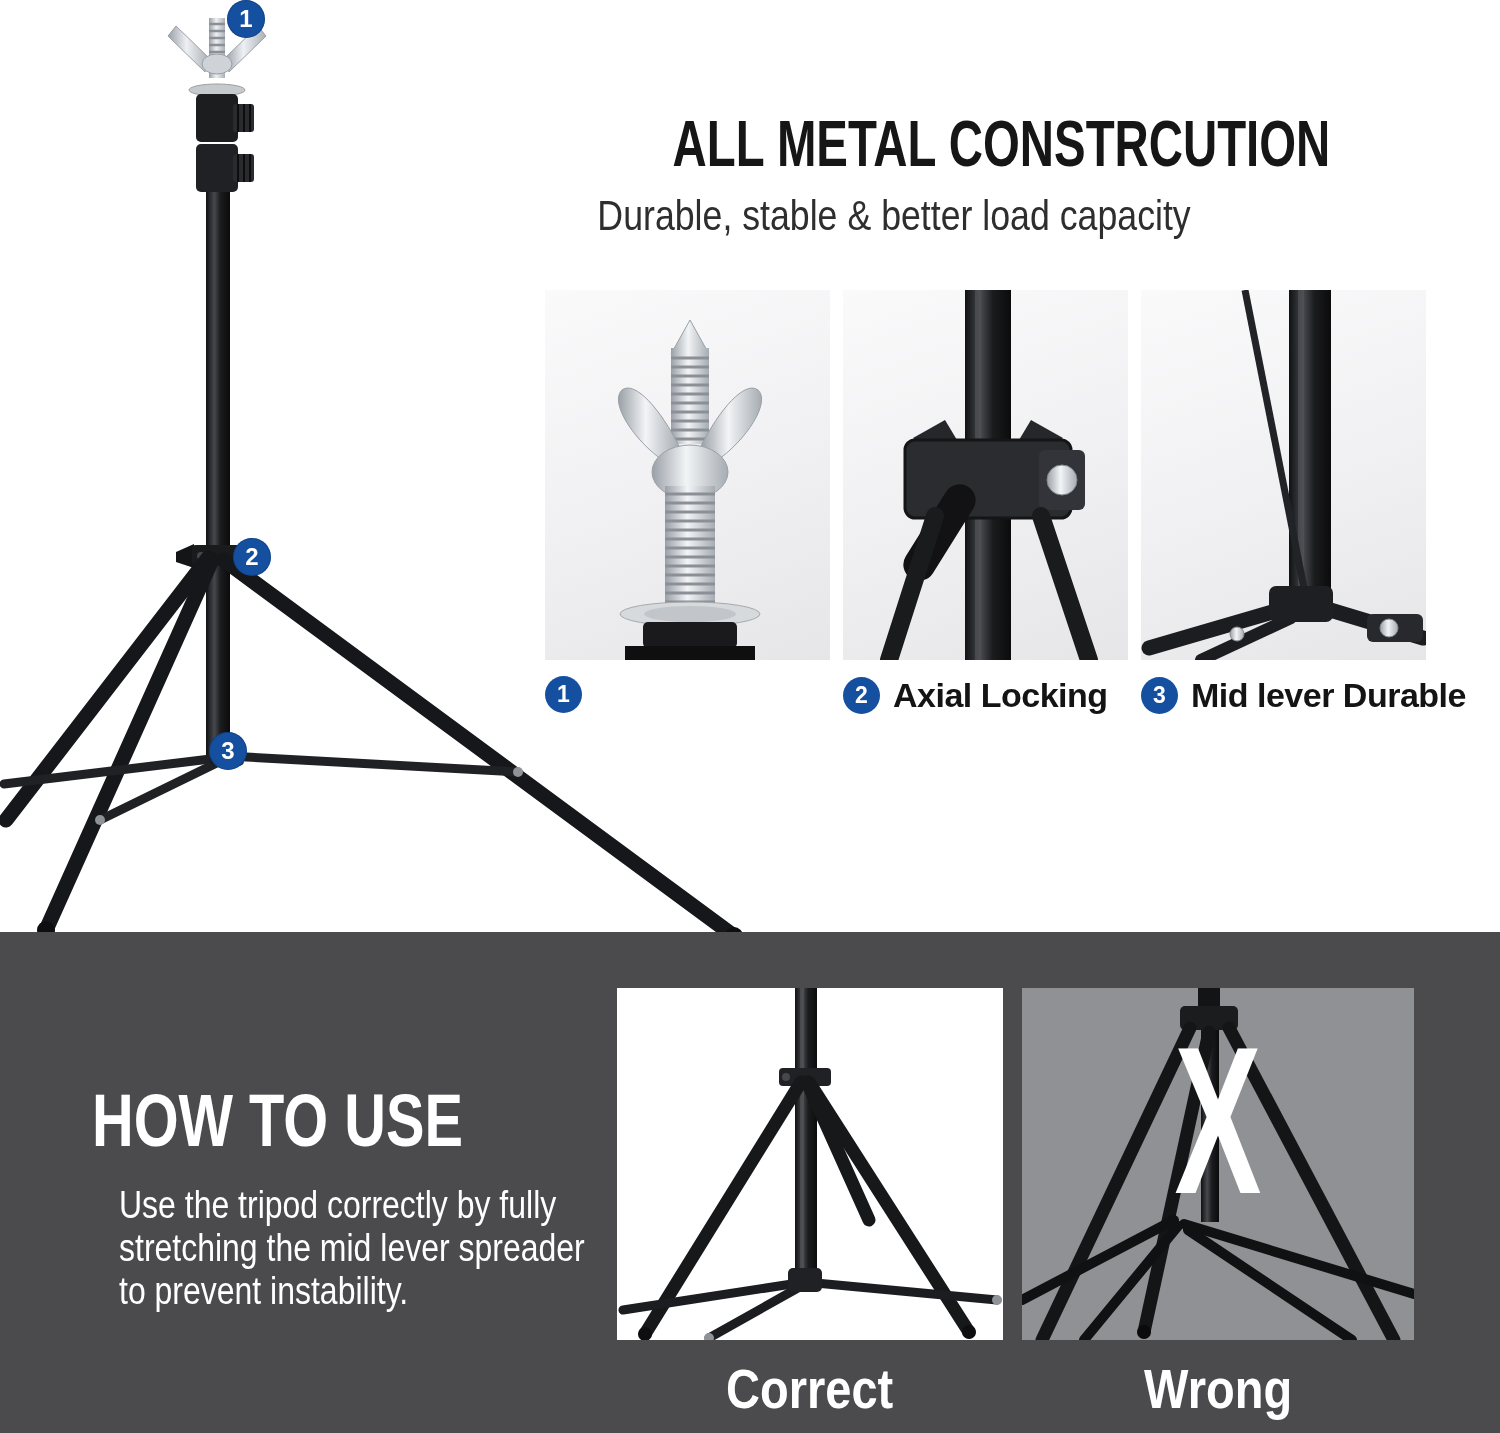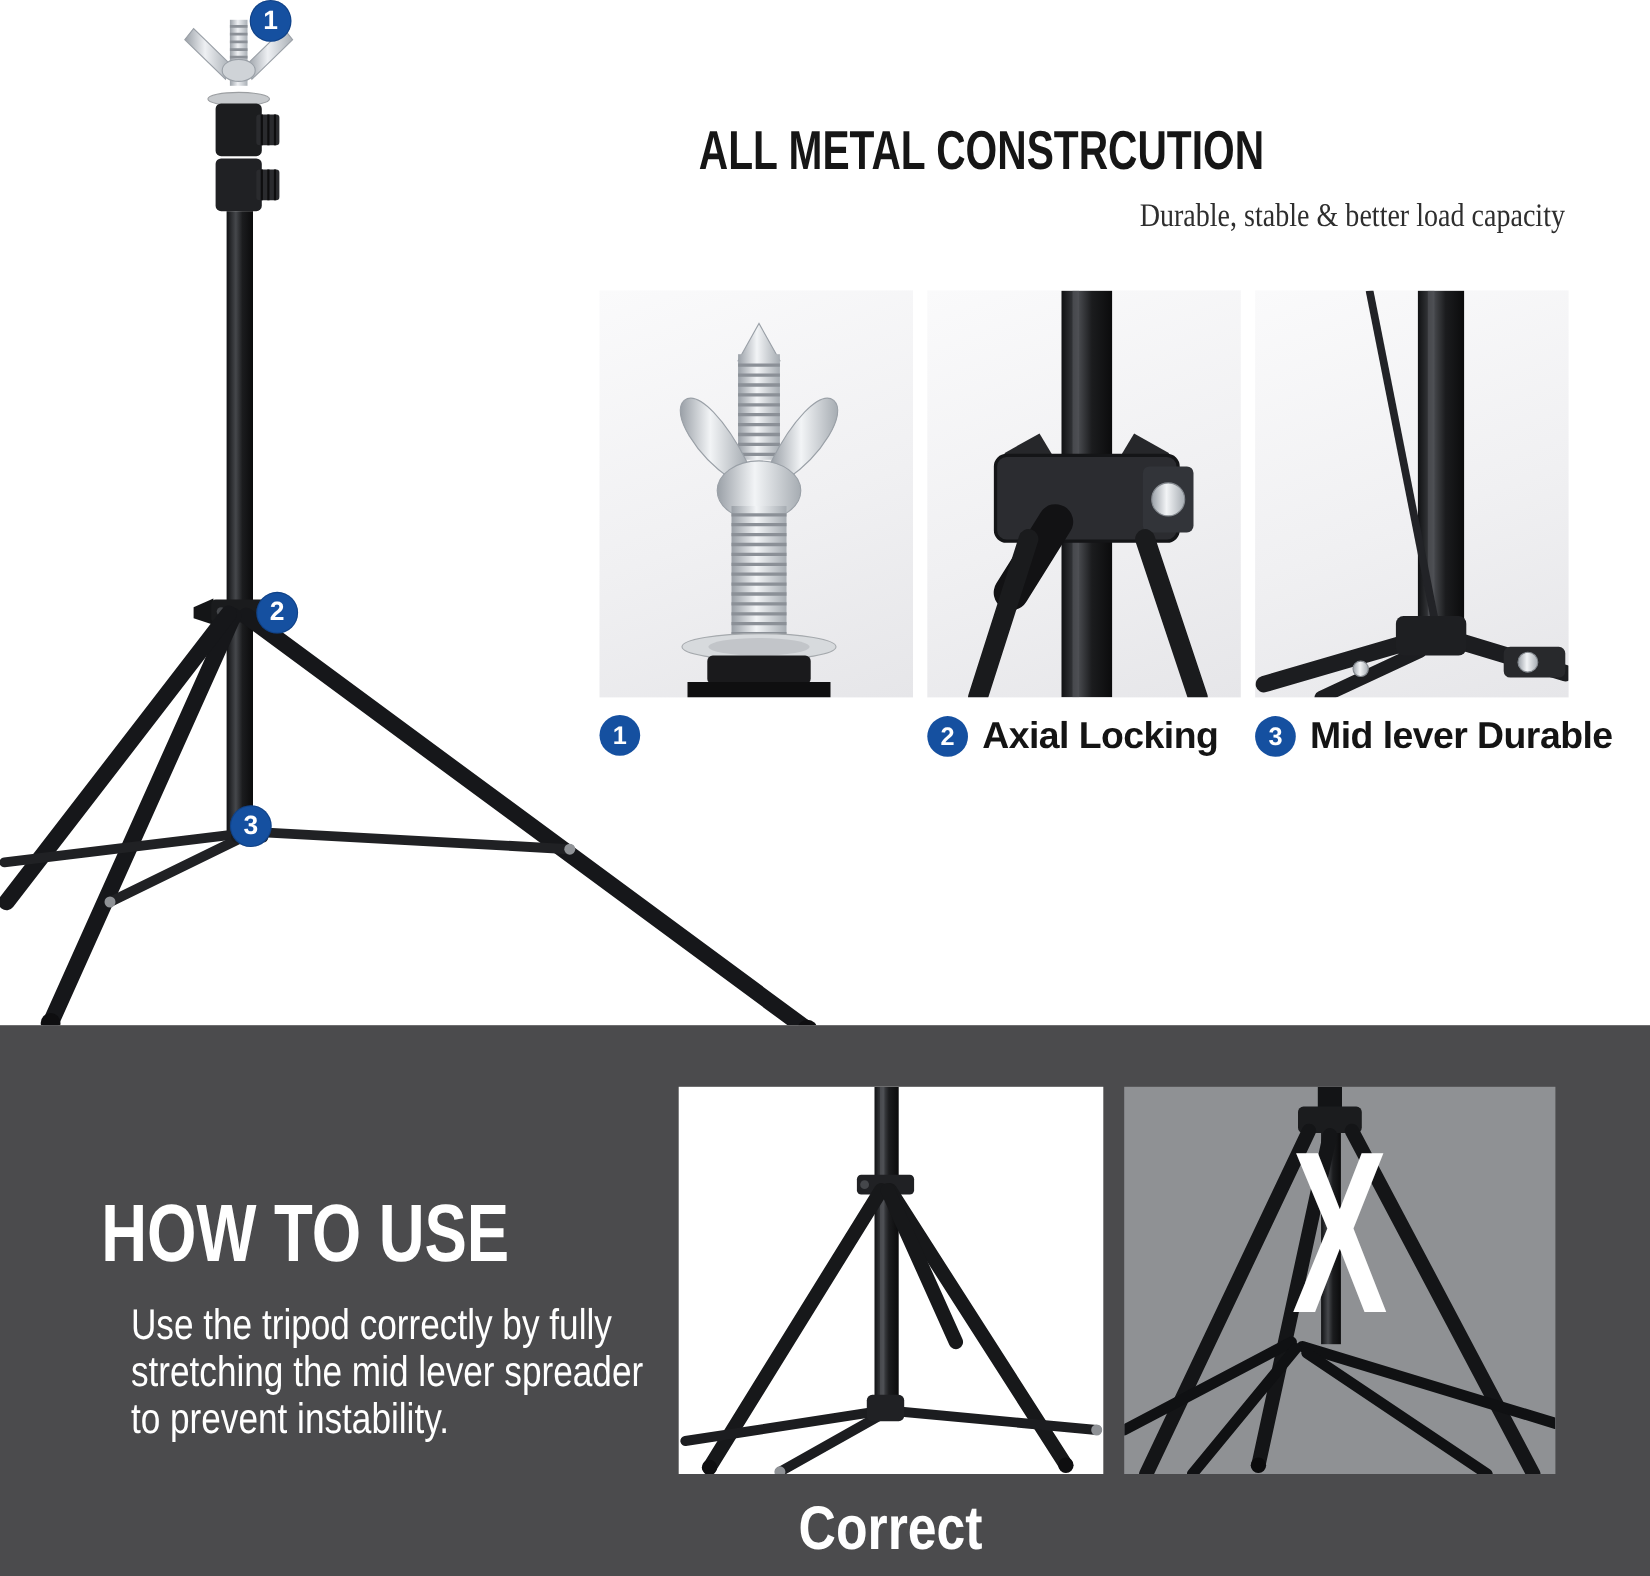--- a/index.html
+++ b/index.html
@@ -11,23 +11,23 @@
   .top{position:absolute;left:0;top:0;width:1500px;height:932px;background:#ffffff;overflow:hidden;}
   .stand-photo{position:absolute;left:0;top:0;width:760px;height:932px;}
   .stand-photo svg{position:absolute;left:0;top:0;}
   .marker{
     position:absolute;width:38px;height:38px;border-radius:50%;
     background:var(--accent-blue,#1550a0);color:#fff;font-weight:bold;font-size:24px;
     display:flex;align-items:center;justify-content:center;line-height:1;
     box-shadow:0 0 0 1px rgba(10,40,90,.35) inset;
   }
   .right-col{position:absolute;left:545px;top:0;width:912px;}
-  .hero-heading{margin:112px 0 0 0;font-size:50px;font-weight:700;line-height:1;white-space:nowrap;}
+  .hero-heading{margin:112px 0 0 0;font-size:64px;font-weight:700;line-height:1;text-align:center;white-space:nowrap;}
   .hero-heading .cx{display:inline-block;transform:scaleX(.74);}
-  .hero-sub{margin:18px 0 0 0;font-size:30px;font-weight:400;line-height:1.05;text-align:right;white-space:nowrap;color:var(--body-text,#2e2e2e);font-family:Liberation Serif, serif;}
+  .hero-sub{margin:18px 0 0 0;font-size:42px;font-weight:400;line-height:1.05;text-align:left;white-space:nowrap;color:var(--body-text,#2e2e2e);}
   .hero-sub .cx{display:inline-block;transform:scaleX(.85);}
   .cards{display:flex;gap:13px;margin-top:52px;}
   .card{margin:0;width:285px;}
   .card-img{
     width:285px;height:370px;overflow:hidden;
     background:linear-gradient(160deg,#fafafb 0%,#f0f0f2 55%,#e6e6e9 100%);
   }
   .card-caption{display:flex;align-items:center;gap:13px;margin-top:16px;white-space:nowrap;}
   .num-badge{
     flex:0 0 auto;width:37px;height:37px;border-radius:50%;
@@ -268,17 +268,18 @@
             <g stroke="#101113" stroke-width="10" stroke-linecap="round">
               <path d="M152,232 L0,312"></path>
               <path d="M162,236 L392,306"></path>
               <path d="M166,242 L330,352"></path>
               <path d="M156,238 L62,352"></path>
             </g>
             <circle cx="122" cy="344" r="7" fill="#0b0b0c"></circle>
           </svg>
           <div class="x-mark"><span class="cx">X</span></div>
         </div>
+        <figcaption><span class="cx">Wrong</span></figcaption>
       </figure>
 
     </div>
   </section>
 </div>
 
 </body></html>

